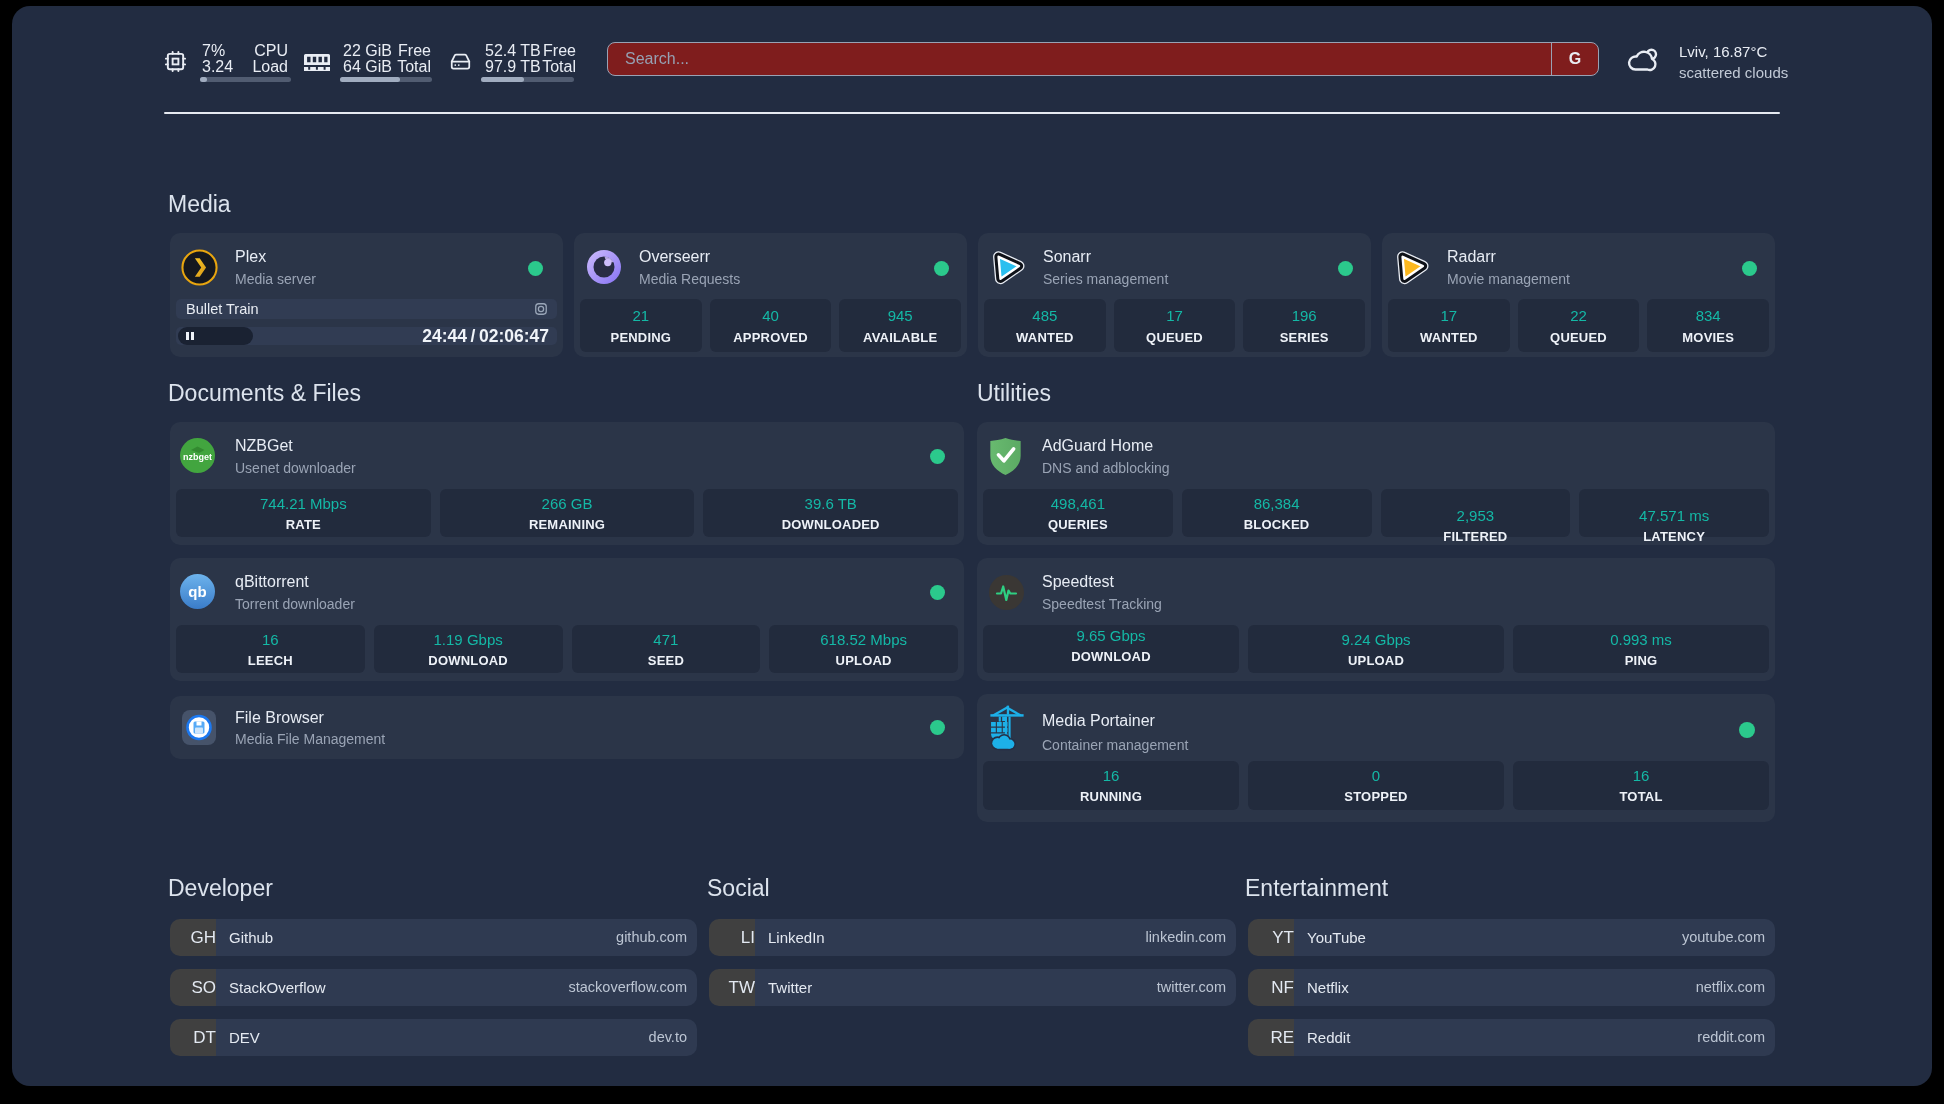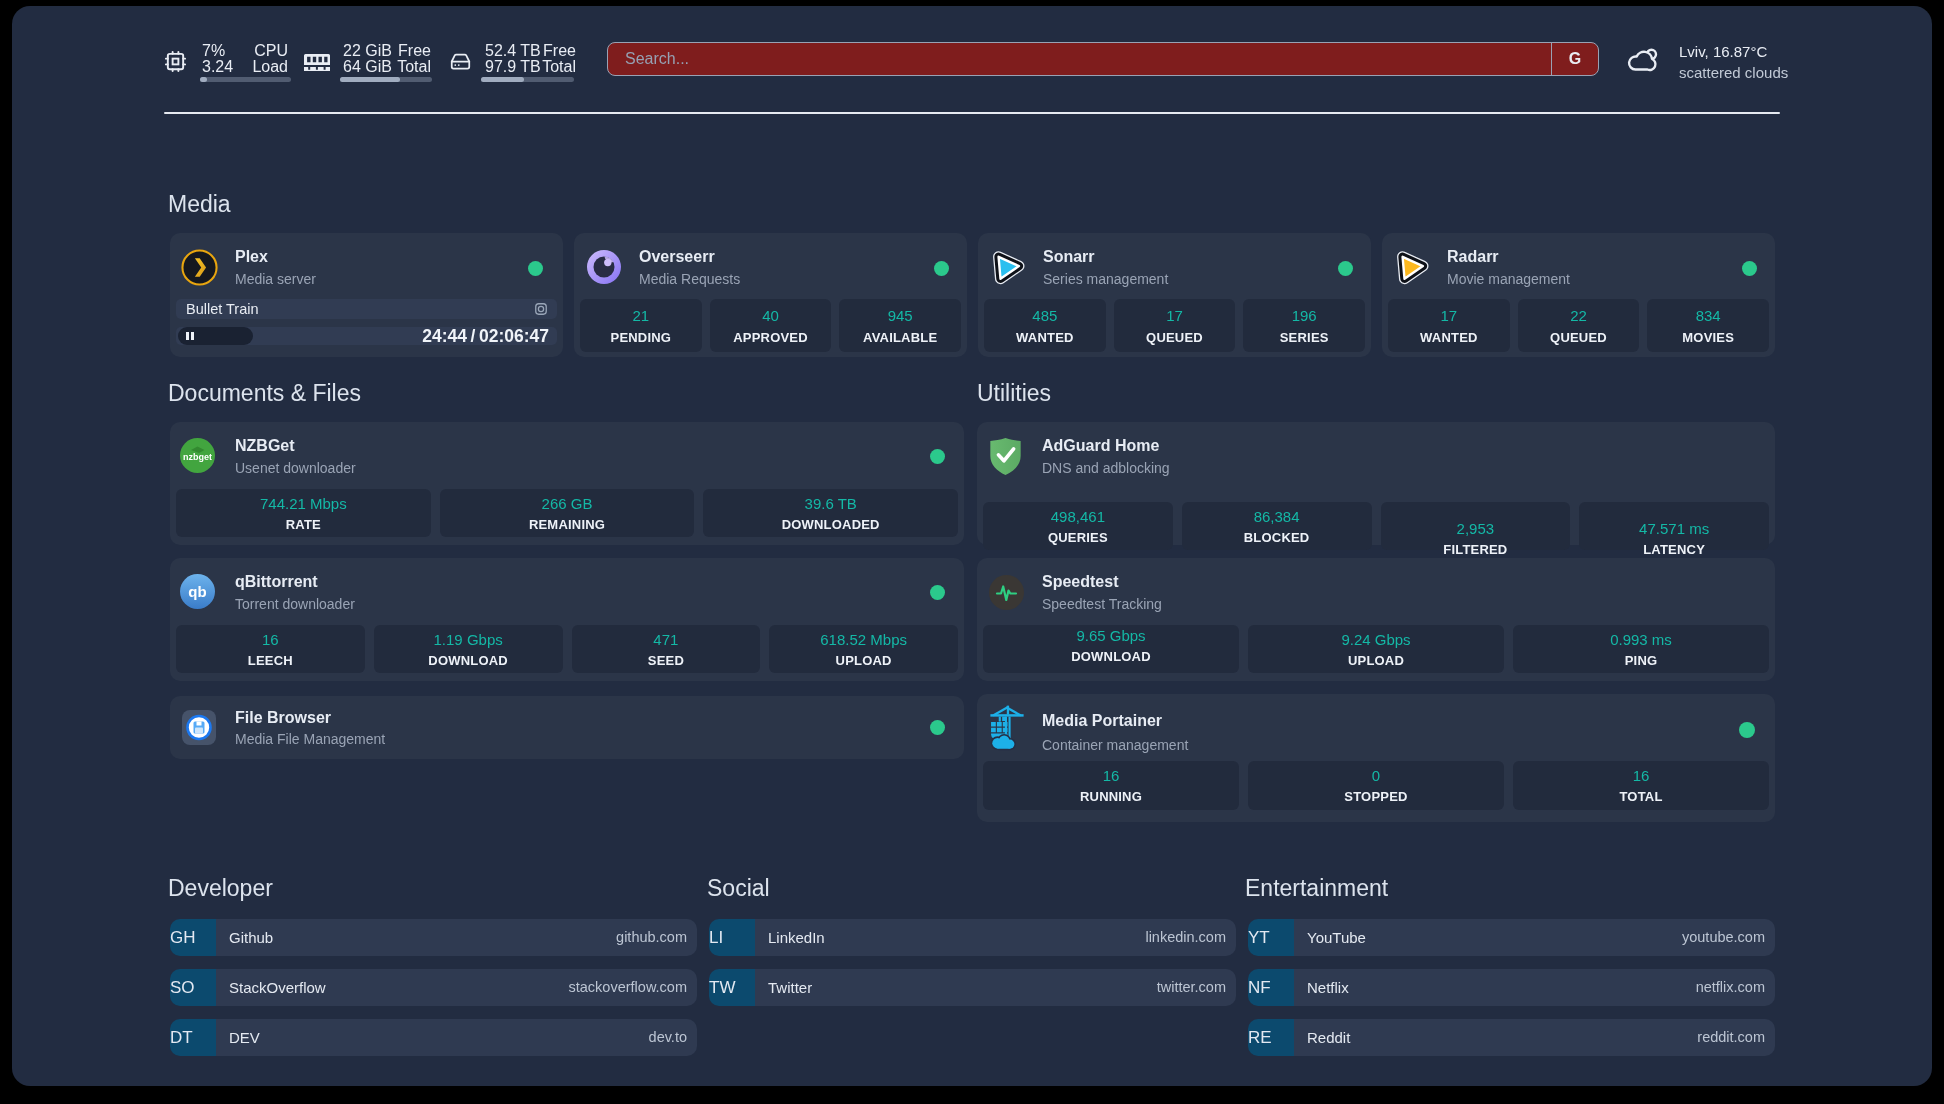--- a/index.html
+++ b/index.html
@@ -1,32 +1,32 @@
 <!DOCTYPE html>
 <html><head><meta charset="utf-8"><style>
 *{margin:0;padding:0;box-sizing:border-box}
 html,body{width:1944px;height:1104px;background:#000;font-family:"Liberation Sans",sans-serif;overflow:hidden}
 body{position:relative}
 #app{position:absolute;left:12px;top:6px;width:1920px;height:1080px;background:#222c41;border-radius:18px}
 .c{position:absolute}
 .card{position:absolute;background:#2b3548;border-radius:10px}
-.ti{position:absolute;left:65px;top:14px;font-size:16px;font-weight:700;color:#e7ecf4;line-height:20px}
+.ti{position:absolute;left:65px;top:14px;font-size:16px;font-weight:400;color:#e7ecf4;line-height:20px}
 .su{position:absolute;left:65px;top:36px;font-size:14px;color:#9aa4b5;line-height:20px}
 .dot{position:absolute;width:15px;height:15px;border-radius:50%;background:#2bc98c;right:20px;top:28px}
 .srow{position:absolute;display:flex;gap:8px;left:6px;right:6px}
 .sb{flex:1;background:#222b3d;border-radius:6px;text-align:center}
 .sb .n{font-size:15px;line-height:24px;margin-top:5px;color:#14b8a6}
 .sb .l{font-size:13px;line-height:20px;font-weight:700;color:#eef2f8;letter-spacing:.2px}
 .h2{position:absolute;font-size:23px;color:#dce3ed;line-height:26px}
 .w1{position:absolute;font-size:16px;line-height:16px;color:#e9edf4}
 .w2{position:absolute;font-size:16px;line-height:16px;color:#e9edf4;text-align:right}
 .bar{position:absolute;height:5px;border-radius:3px;background:#515c71;top:71px}
 .bar i{display:block;height:5px;border-radius:3px;background:#a0acbf}
 .bm{position:absolute;height:37px;border-radius:10px;overflow:hidden;display:flex;width:527px}
-.ab{width:46px;background:#0c4a6e;color:#e3e9f2;font-size:17px;line-height:37px;text-align:left;flex:none}
+.ab{width:46px;background:#404040;color:#e3e9f2;font-size:17px;line-height:37px;text-align:right;flex:none}
 .nm{flex:1;background:#2f3a51;position:relative;line-height:37px}
 .nm b{margin-left:13px;font-size:15px;color:#e4e9f1;font-weight:400}
 .nm u{position:absolute;right:10px;top:0;font-size:14.5px;color:#bcc5d3;text-decoration:none}
 </style></head><body>
 <div id="app">
 
 <svg class="c" style="left:152px;top:44px" width="23" height="23" viewBox="0 0 24 24" fill="none" stroke="#e9edf4" stroke-width="2" stroke-linecap="round">
       <rect x="4" y="4" width="16" height="16" rx="2"></rect>
       <rect x="9" y="9" width="6" height="6"></rect>
       <path d="M9 2v2M15 2v2M9 20v2M15 20v2M2 9h2M2 15h2M20 9h2M20 15h2"></path>
@@ -269,21 +269,21 @@
           <linearGradient id="adg" x1="0" y1="0" x2="1" y2="0">
             <stop offset="0" stop-color="#68ba6f"></stop>
             <stop offset="1" stop-color="#5caa64"></stop>
           </linearGradient>
         </defs>
         <path d="M16 1c5 1.8 9.8 2.4 14 2.7v13.5c0 8.3-5.9 14-14 17.8C7.9 31.2 2 25.5 2 17.2V3.7C6.2 3.4 11 2.8 16 1z" fill="url(#adg)"></path>
         <path d="M9.5 16.5l5 5.5 9-11" fill="none" stroke="#fff" stroke-width="3.4" stroke-linecap="round" stroke-linejoin="round"></path>
       </svg>
   <div class="ti">AdGuard Home</div>
       <div class="su">DNS and adblocking</div>
-  <div class="srow" style="top:80px;height:48px;gap:9px">
+  <div class="srow" style="top:67px;height:48px;gap:9px">
     <div class="sb">
           <div class="n" style="margin-top:4px;line-height:22px">498,461</div>
           <div class="l" style="line-height:19px">QUERIES</div>
         </div>
     <div class="sb">
           <div class="n" style="margin-top:4px;line-height:22px">86,384</div>
           <div class="l" style="line-height:19px">BLOCKED</div>
         </div>
     <div class="sb">
           <div class="n" style="margin-top:16px;line-height:22px">2,953</div>

